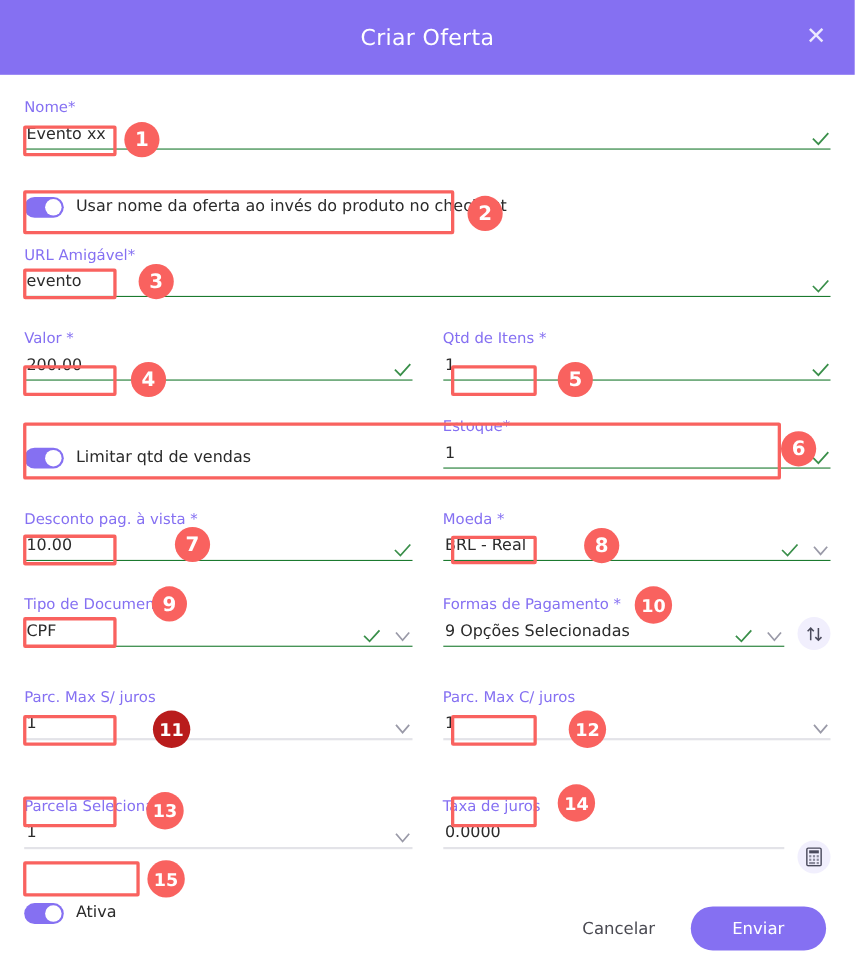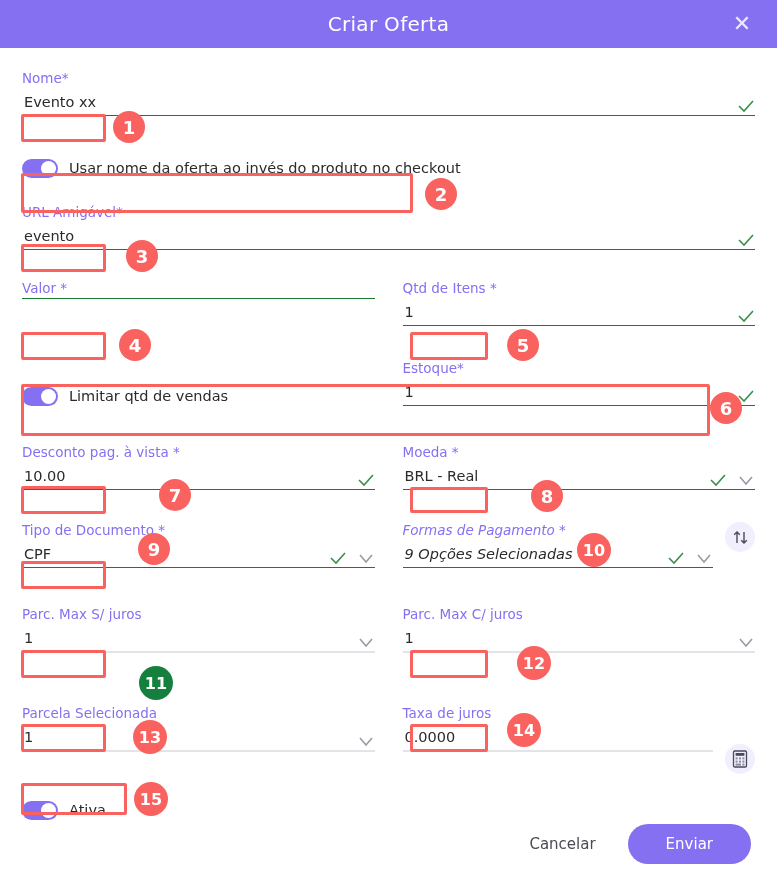--- a/index.html
+++ b/index.html
@@ -8,21 +8,21 @@
     width: 777px;
     height: 882px;
     background: #ffffff;
     font-family: "DejaVu Sans", "Liberation Sans", sans-serif;
     overflow: hidden;
     position: relative;
   }
 
   
   .modal-header {
-    height: 48px;
+    height: 68px;
     background: #8570f2;
     display: flex;
     align-items: center;
     justify-content: center;
     position: relative;
   }
   .modal-title {
     color: #ffffff;
     font-size: 20px;
     letter-spacing: .3px;
@@ -240,20 +240,30 @@
         </span>
       </div>
     </div>
     <div class="underline"></div>
   </div>
 
   <div class="row" style="margin-top:18px;">
     <div class="col">
       <div class="field">
         <span class="field-label">Valor *</span>
+        <div class="field-control">
+          <div class="field-value">200.00</div>
+          <div class="adorn">
+            <span class="check-icon">
+              <svg width="18" height="14" viewBox="0 0 18 14">
+                  <path d="M2 7 L7 12 L16 2" stroke="#3a8f4a" stroke-width="1.6" fill="none"></path>
+                </svg>
+            </span>
+          </div>
+        </div>
         <div class="underline"></div>
       </div>
     </div>
     <div class="col">
       <div class="field">
         <span class="field-label">Qtd de Itens *</span>
         <div class="field-control">
           <div class="field-value">1</div>
           <div class="adorn">
             <span class="check-icon">
@@ -351,21 +361,21 @@
               <svg width="18" height="14" viewBox="0 0 18 14">
                   <path d="M3 4 L9 11 L15 4" stroke="#9a9aa8" stroke-width="1.6" fill="none"></path>
                 </svg>
             </span>
           </div>
         </div>
         <div class="underline"></div>
       </div>
     </div>
     <div class="col">
-      <div style="display:flex; align-items:flex-start;font-style:italic;">
+      <div style="display:flex; align-items:center;">
         <div class="field" style="flex:1 1 auto;">
           <span class="field-label">Formas de Pagamento *</span>
           <div class="field-control">
             <div class="field-value">9 Opções Selecionadas</div>
             <div class="adorn">
               <span class="check-icon">
                 <svg width="18" height="14" viewBox="0 0 18 14">
                     <path d="M2 7 L7 12 L16 2" stroke="#3a8f4a" stroke-width="1.6" fill="none"></path>
                   </svg>
               </span>
@@ -499,18 +509,18 @@
     <div class="anno-badge" style="left: 113px; top: 111px; width: 32px; height: 32px; font-size: 18px; background: rgb(249, 98, 95);">1</div>
     <div class="anno-badge" style="left: 425px; top: 178px; width: 32px; height: 32px; font-size: 18px; background: rgb(249, 98, 95);">2</div>
     <div class="anno-badge" style="left: 126px; top: 240px; width: 32px; height: 32px; font-size: 18px; background: rgb(249, 98, 95);">3</div>
     <div class="anno-badge" style="left: 119px; top: 329px; width: 32px; height: 32px; font-size: 18px; background: rgb(249, 98, 95);">4</div>
     <div class="anno-badge" style="left: 507px; top: 329px; width: 32px; height: 32px; font-size: 18px; background: rgb(249, 98, 95);">5</div>
     <div class="anno-badge" style="left: 710px; top: 392px; width: 32px; height: 32px; font-size: 18px; background: rgb(249, 98, 95);">6</div>
     <div class="anno-badge" style="left: 159px; top: 479px; width: 32px; height: 32px; font-size: 18px; background: rgb(249, 98, 95);">7</div>
     <div class="anno-badge" style="left: 531px; top: 480px; width: 32px; height: 32px; font-size: 18px; background: rgb(249, 98, 95);">8</div>
     <div class="anno-badge" style="left: 138px; top: 533px; width: 32px; height: 32px; font-size: 18px; background: rgb(249, 98, 95);">9</div>
     <div class="anno-badge" style="left: 577px; top: 533px; width: 34px; height: 34px; font-size: 16px; background: rgb(249, 98, 95);">10</div>
-    <div class="anno-badge" style="left: 139px; top: 646px; width: 34px; height: 34px; font-size: 16px; background: #15803d; margin-top: 20px;">11</div>
+    <div class="anno-badge" style="left: 139px; top: 646px; width: 34px; height: 34px; font-size: 16px; background: #b91c1c;">11</div>
     <div class="anno-badge" style="left: 517px; top: 646px; width: 34px; height: 34px; font-size: 16px; background: rgb(249, 98, 95);">12</div>
     <div class="anno-badge" style="left: 133px; top: 720px; width: 34px; height: 34px; font-size: 16px; background: rgb(249, 98, 95);">13</div>
     <div class="anno-badge" style="left: 507px; top: 713px; width: 34px; height: 34px; font-size: 16px; background: rgb(249, 98, 95);">14</div>
     <div class="anno-badge" style="left: 134px; top: 782px; width: 34px; height: 34px; font-size: 16px; background: rgb(249, 98, 95);">15</div>
   </div>
 
 </body></html>

